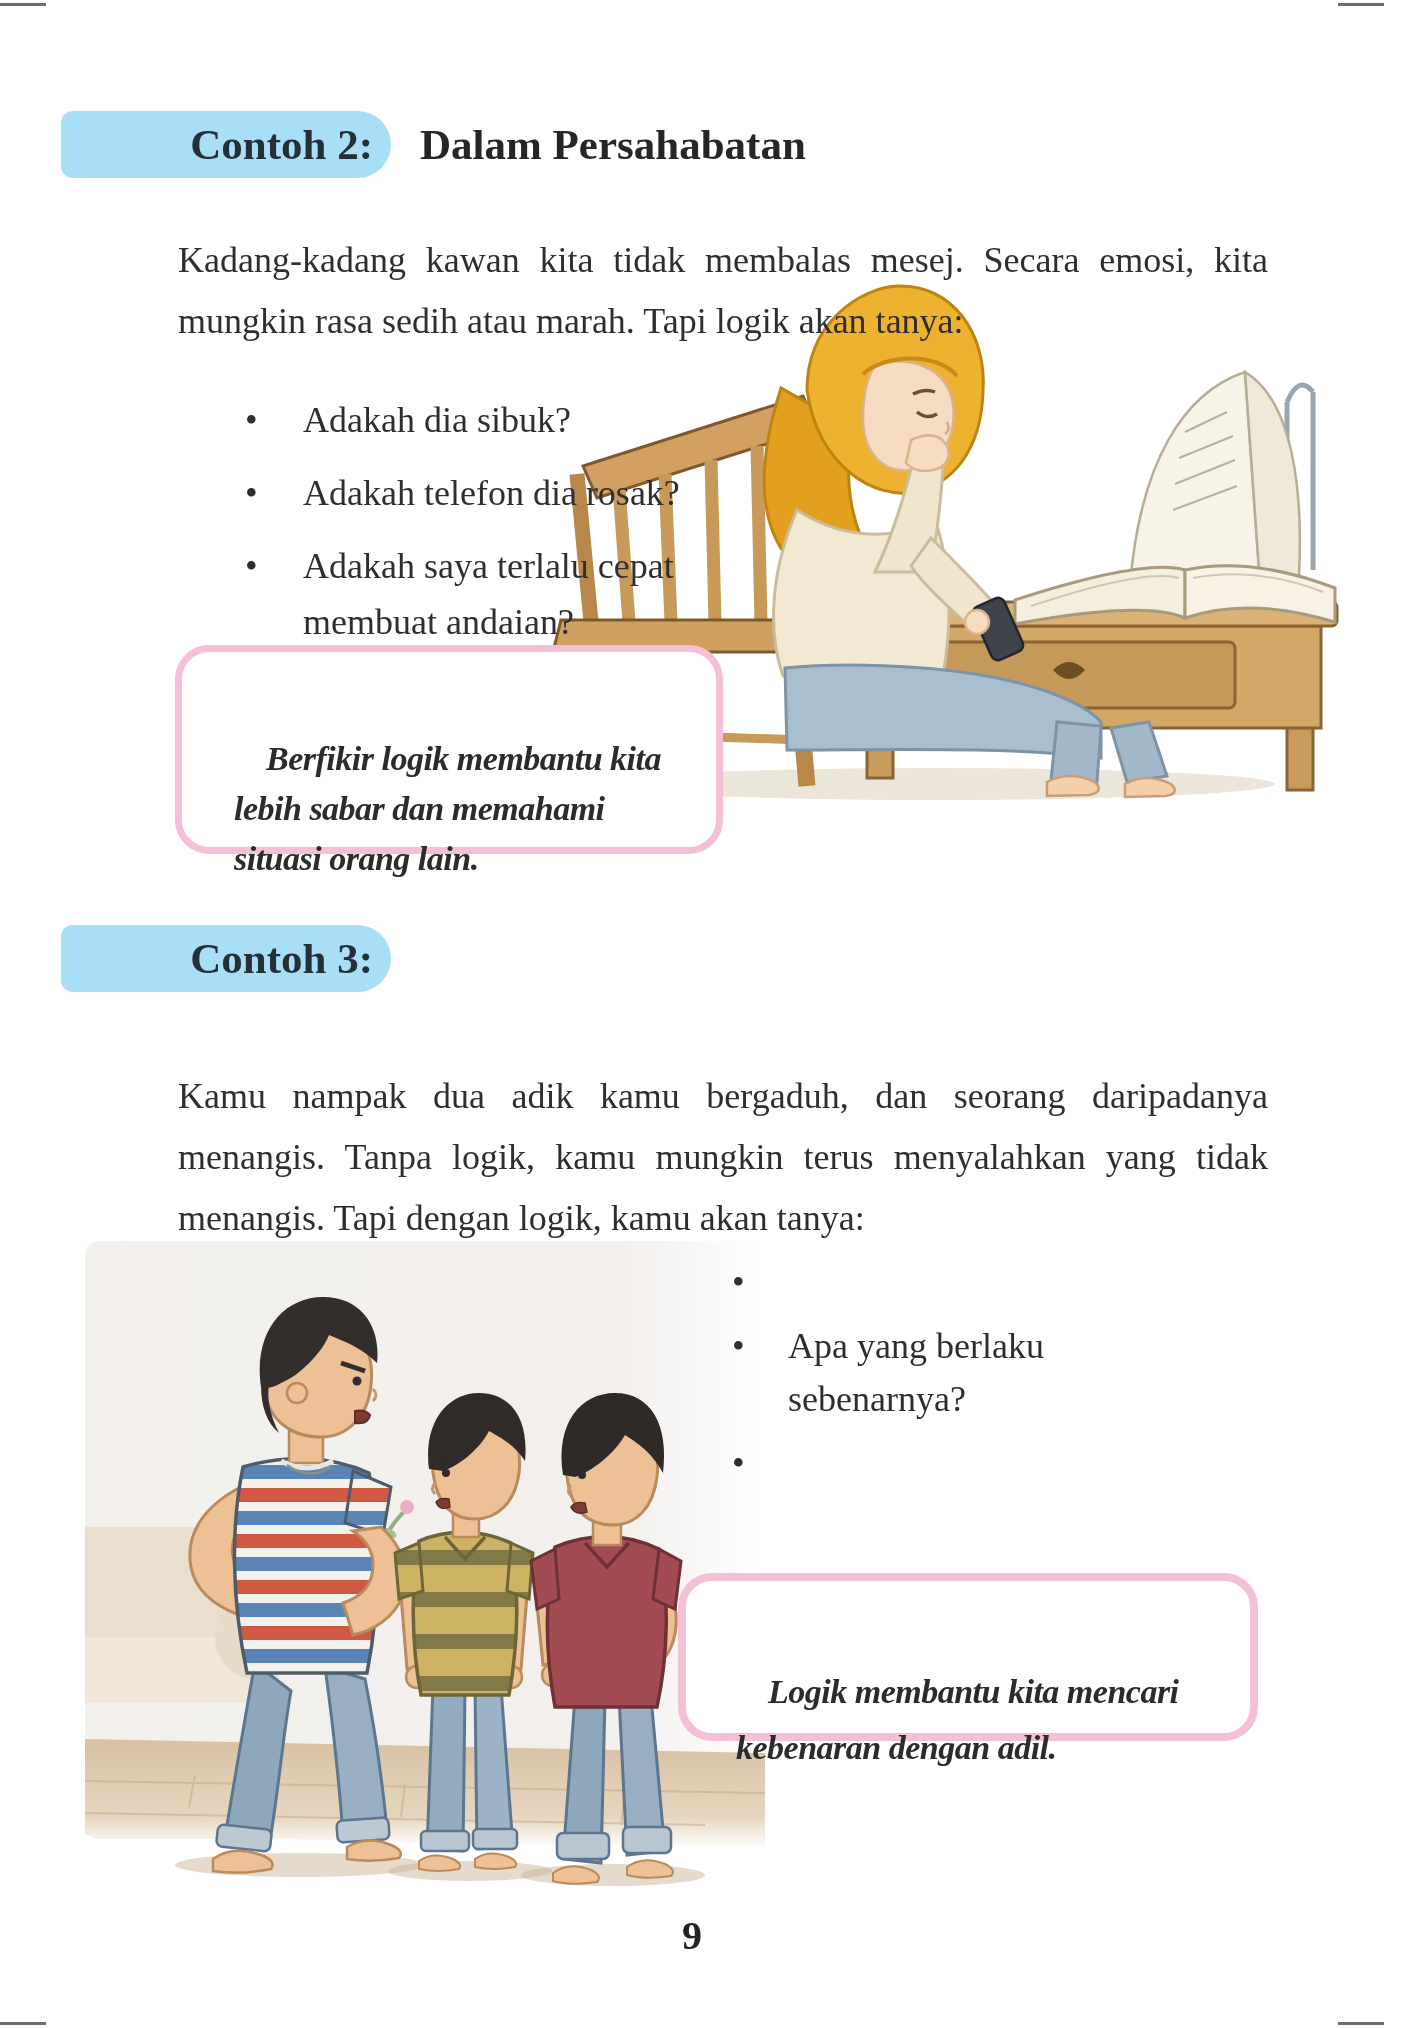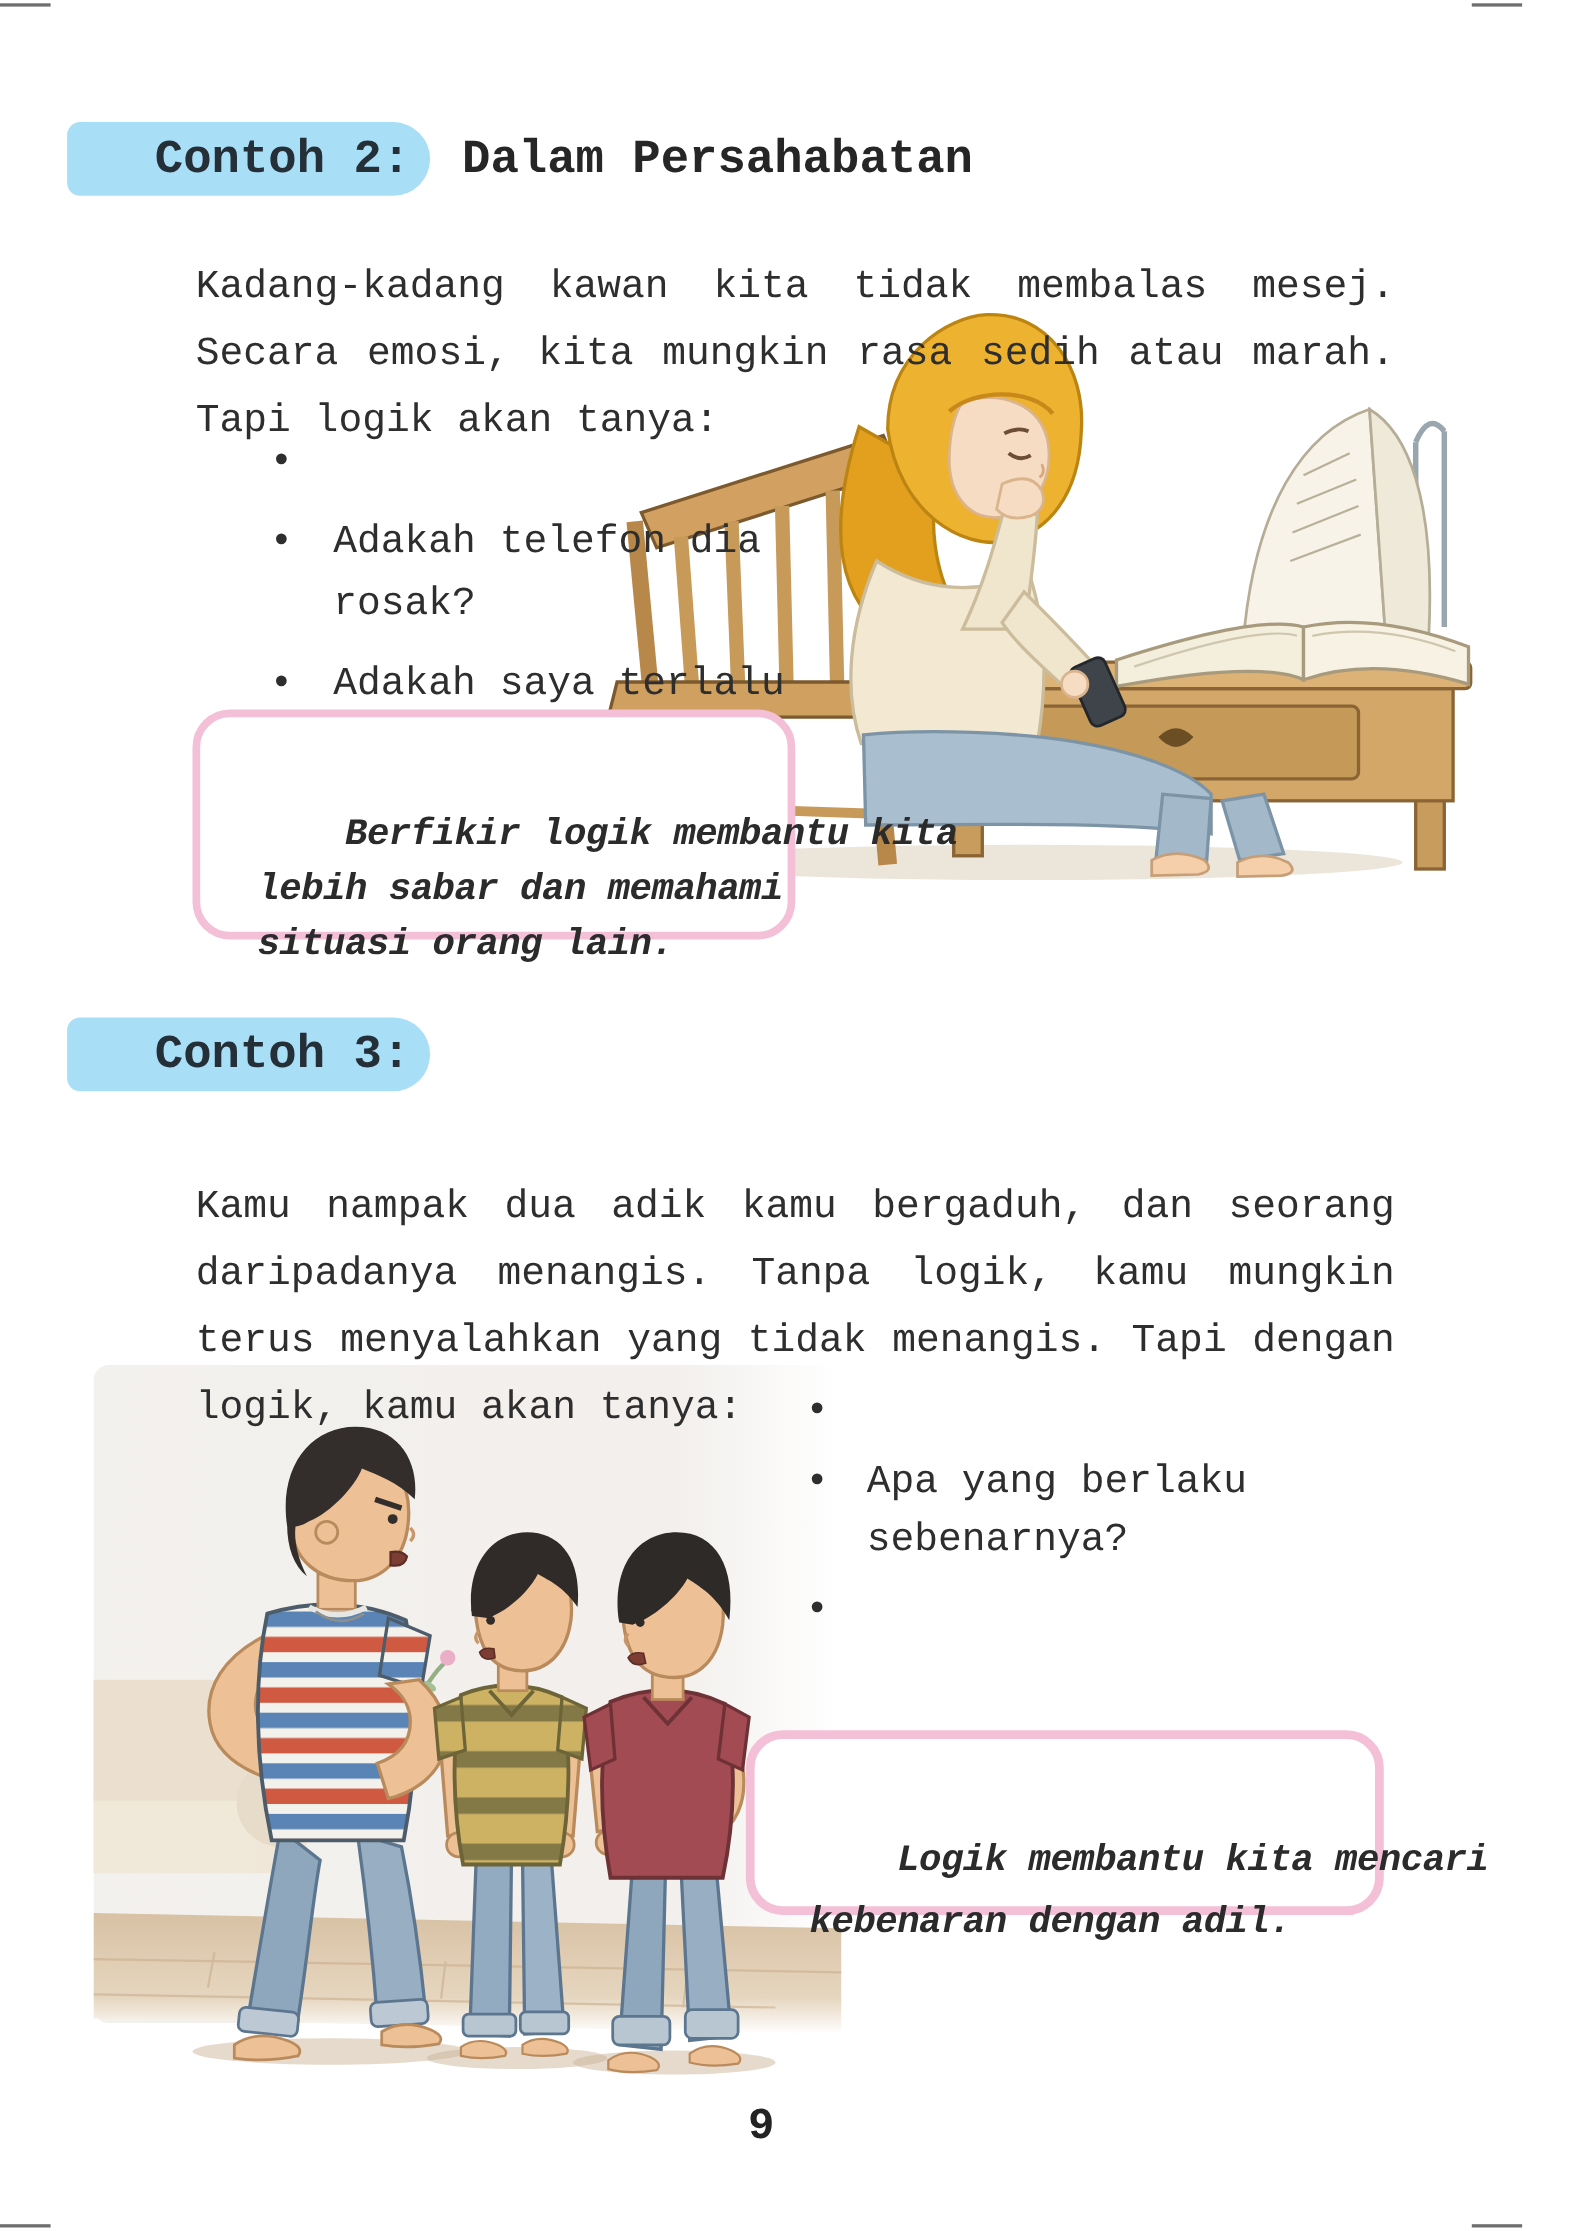--- a/index.html
+++ b/index.html
@@ -1,18 +1,18 @@
 <!DOCTYPE html>
 <html><head>
 <meta charset="utf-8">
 <style>
   html,body{margin:0;padding:0;background:#ffffff;}
   .page{
     position:relative;width:1384px;height:2028px;background:#ffffff;
-    font-family:Liberation Mono, monospace;color:#2e2e2e;overflow:hidden;
+    font-family:Liberation Serif, serif;color:#2e2e2e;overflow:hidden;
   }
   
   .cropmark{position:absolute;width:46px;height:3px;background:#6e6e6e;}
   .cm-tl{left:0;top:3px;}
   .cm-tr{right:0;top:3px;}
   .cm-bl{left:0;bottom:3px;}
   .cm-br{right:0;bottom:3px;}
 
   
   .pill{
@@ -84,20 +84,21 @@
   <div class="pill pill-1">
     <span>Contoh 2:</span>
   </div>
   <div class="section-title title-1">Dalam Persahabatan</div>
 
   <div class="para para-1">Kadang-kadang kawan kita tidak membalas mesej. Secara emosi, kita mungkin rasa sedih atau marah. Tapi logik akan tanya:</div>
 
   <ul class="bullets bullets-1">
     <li>
       <span class="dot">•</span>
+      <span class="btxt">Adakah dia sibuk?</span>
     </li>
     <li>
       <span class="dot">•</span>
       <span class="btxt">Adakah telefon dia rosak?</span>
     </li>
     <li>
       <span class="dot">•</span>
       <span class="btxt">Adakah saya terlalu cepat membuat andaian?</span>
     </li>
   </ul>

